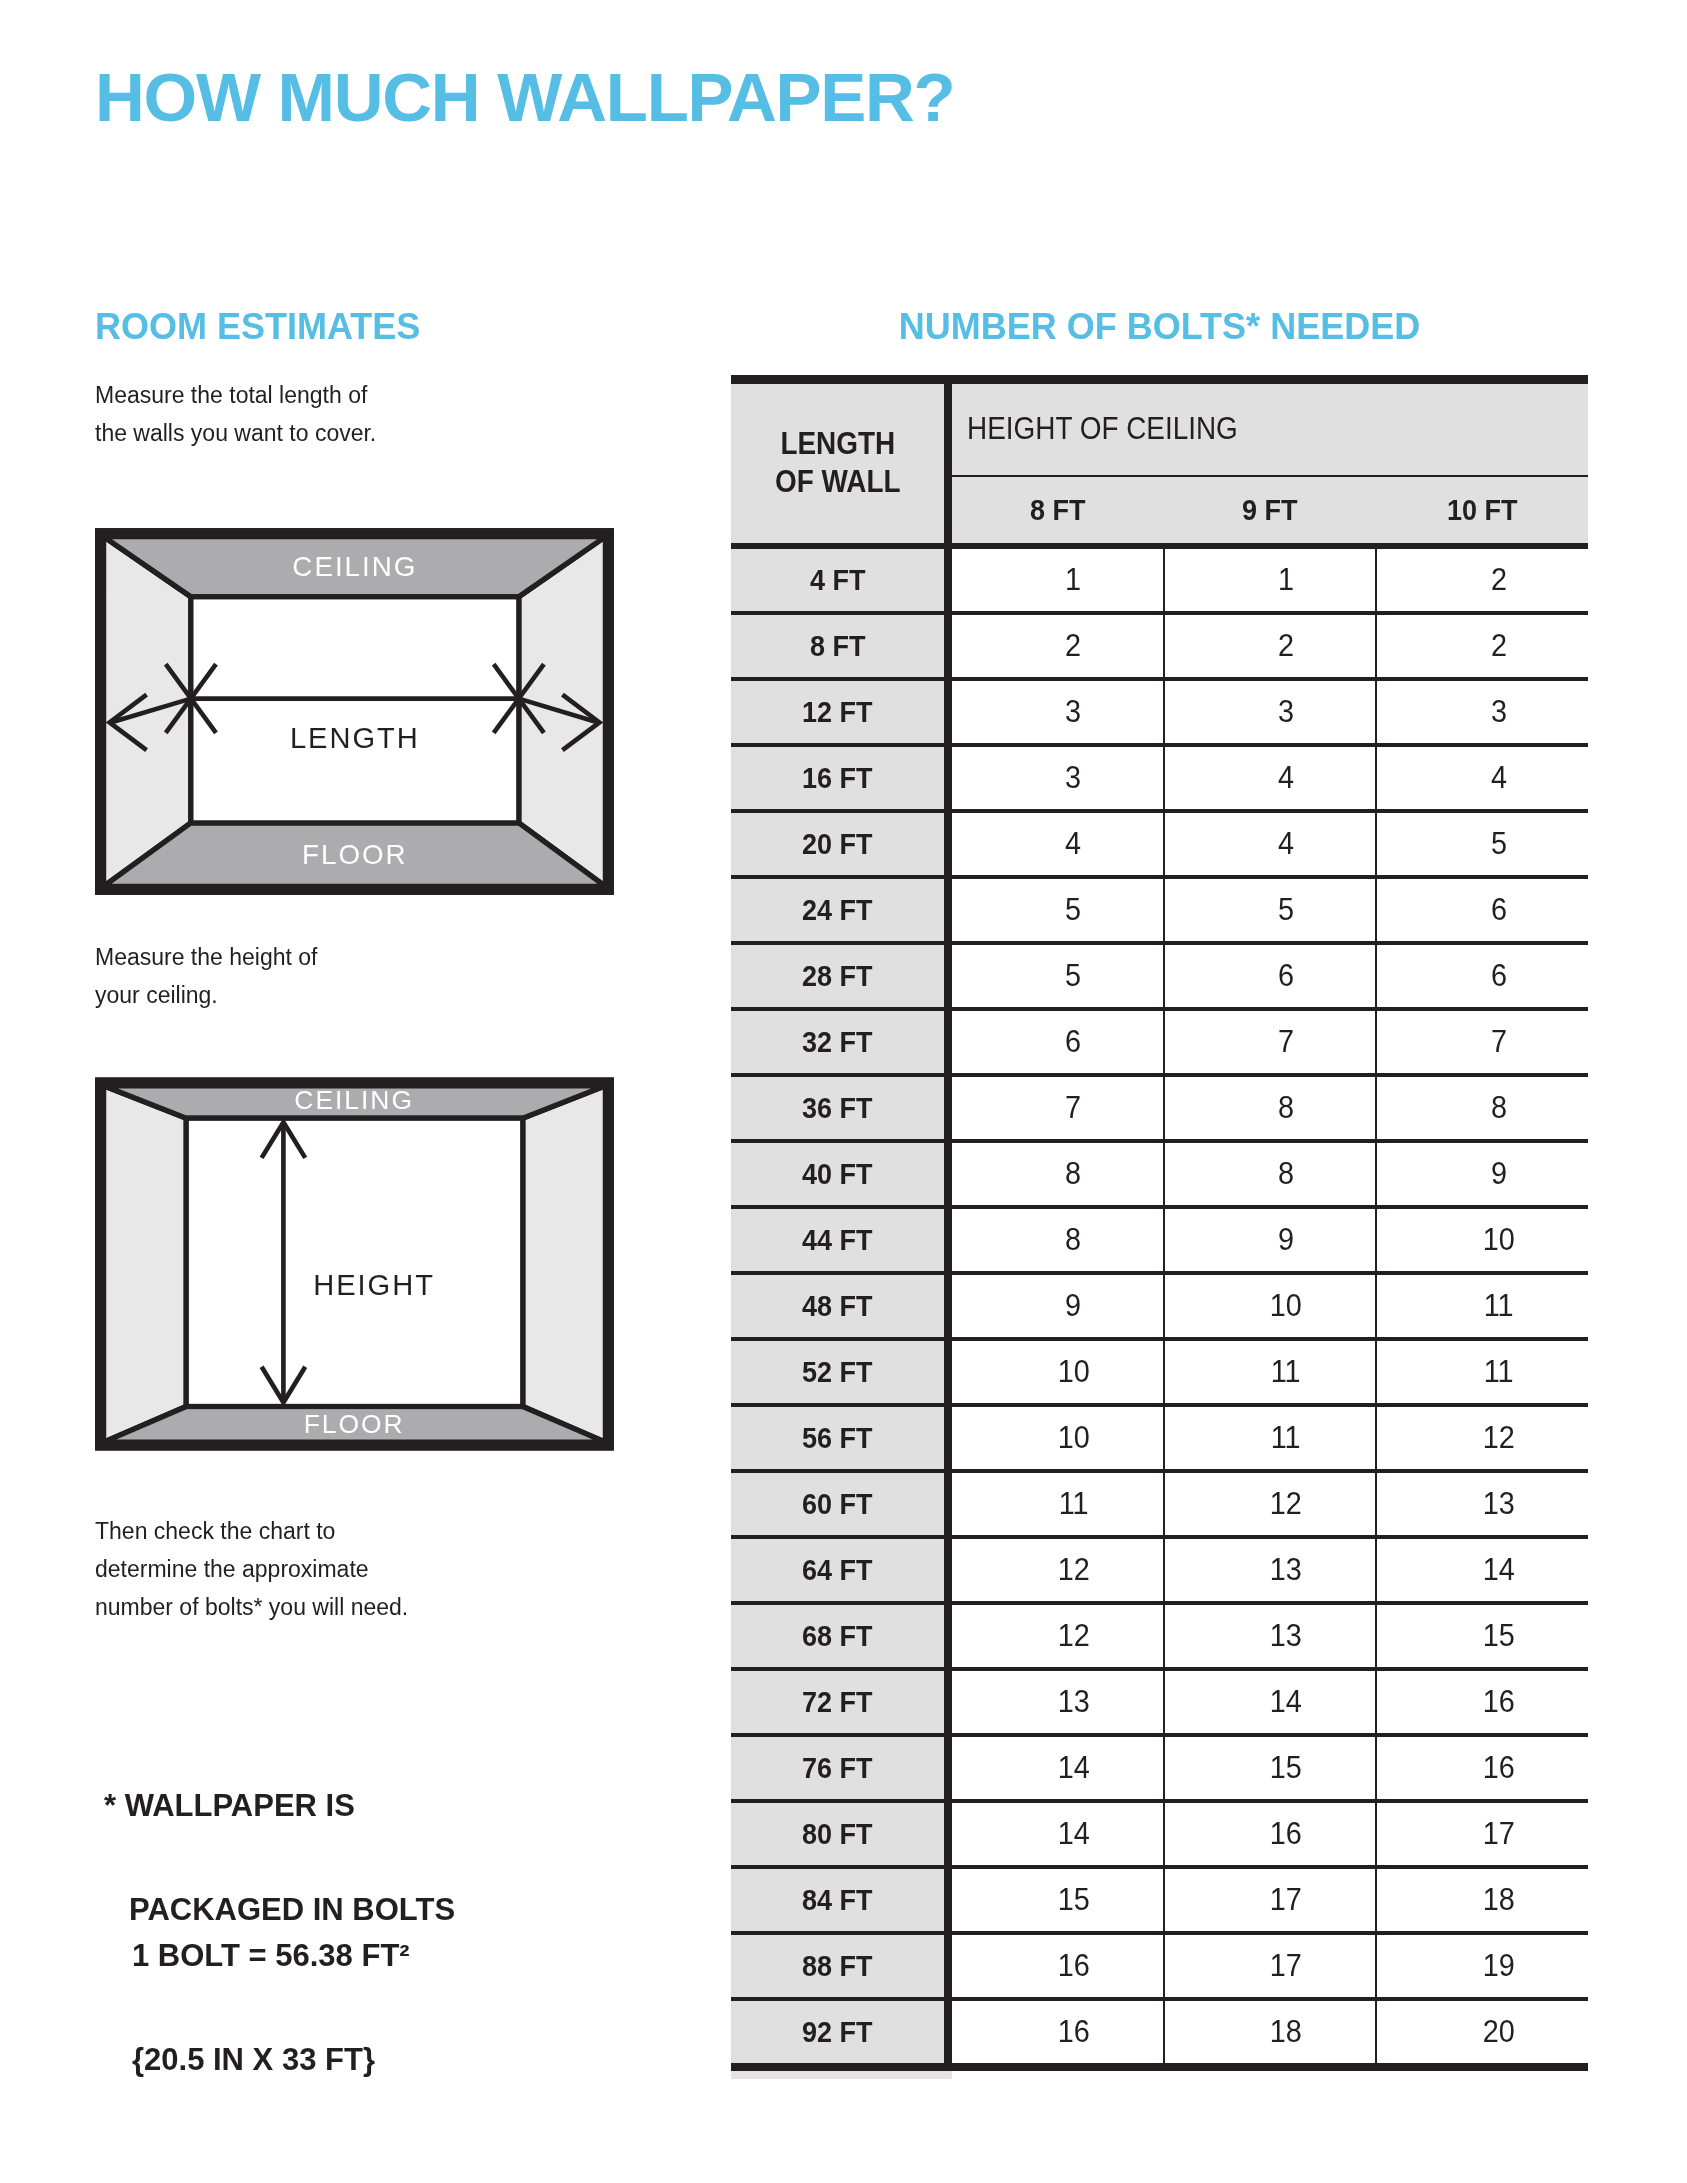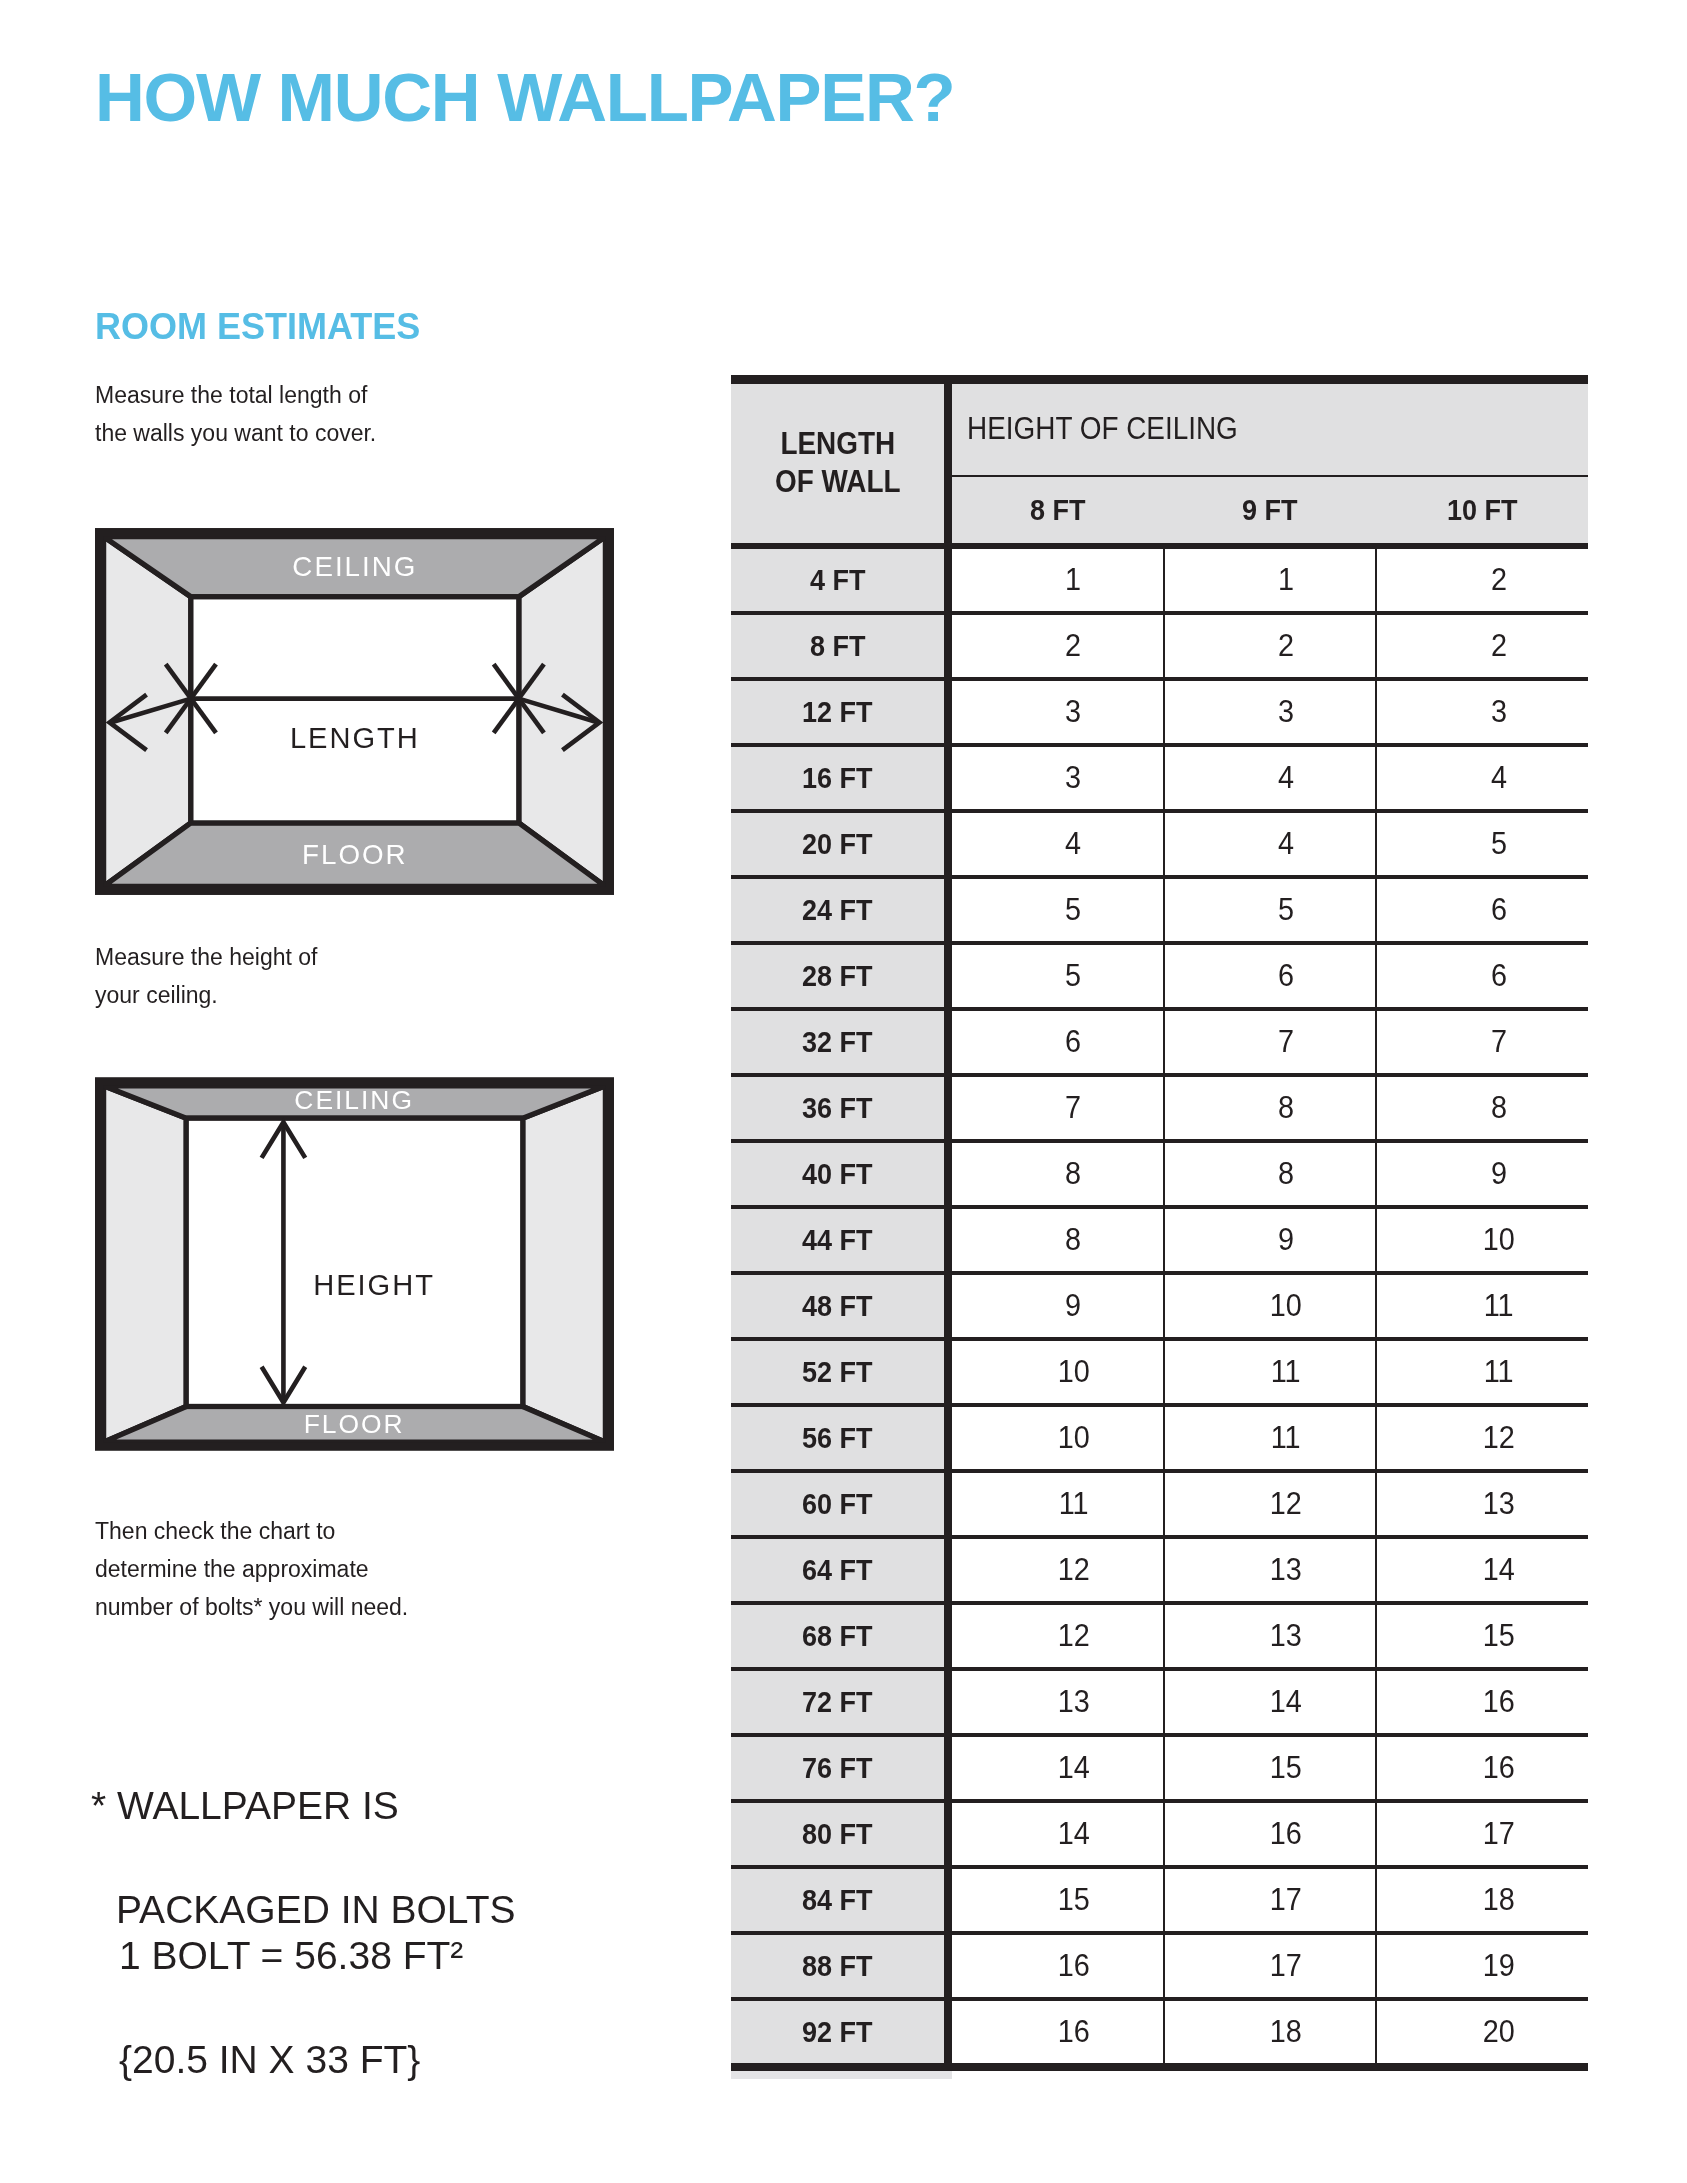--- a/index.html
+++ b/index.html
@@ -18,21 +18,21 @@
     top:306px; font-size:36px; font-weight:bold; color:var(--accent);
     white-space:nowrap;
   }
   .section-h.left-h{left:95px;}
   .section-h.right-h{left:731px; width:857px; text-align:center;}
   .body-text{
     left:95px; font-size:23px; line-height:38px; white-space:pre-line;
     color:var(--ink);
   }
   .bold-note{
-    left:91px; font-size:39px; line-height:52px; font-weight:normal;
+    left:104px; font-size:31px; line-height:52px; font-weight:bold;
     color:var(--ink); white-space:pre-line;
   }
   .footnote-line2{margin-left:25px;}
   
   .diagram{display:block;}
   .dg-ceiling{fill:var(--ceiling_gray); stroke:var(--ink); stroke-width:8;}
   .dg-wall{fill:var(--wall_gray); stroke:var(--ink); stroke-width:8;}
   .dg-back{fill:#ffffff; stroke:var(--ink); stroke-width:8;}
   .dg-outer{fill:none; stroke:var(--ink); stroke-width:13;}
   .dg-line{stroke:var(--ink); stroke-width:7; fill:none;}
@@ -138,20 +138,21 @@
   <div class="abs bold-note" style="top:1728px;">
     <div>* WALLPAPER IS</div>
     <div class="footnote-line2">PACKAGED IN BOLTS</div>
   </div>
 
   <div class="abs bold-note" style="top:1878px;margin-left:28px;">
     <div>1 BOLT = 56.38 FT²</div>
     <div>{20.5 IN X 33 FT}</div>
   </div>
 
+  <div class="abs section-h right-h">NUMBER OF BOLTS* NEEDED</div>
 
   <div class="abs btable">
     <div class="bar top"></div>
 
     <div class="thead">
       <div class="th-label"><span class="cond">LENGTH
 OF WALL</span></div>
       <div class="th-right">
         <div class="th-group">
             <span class="cond">HEIGHT OF CEILING</span>

